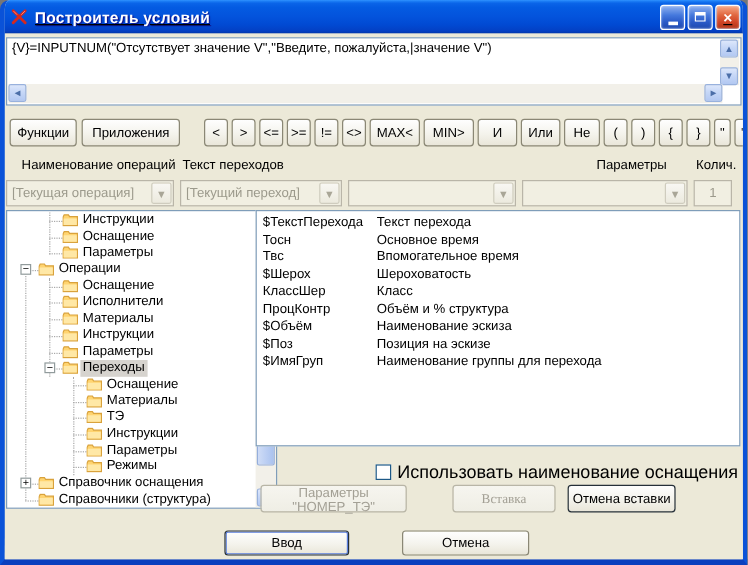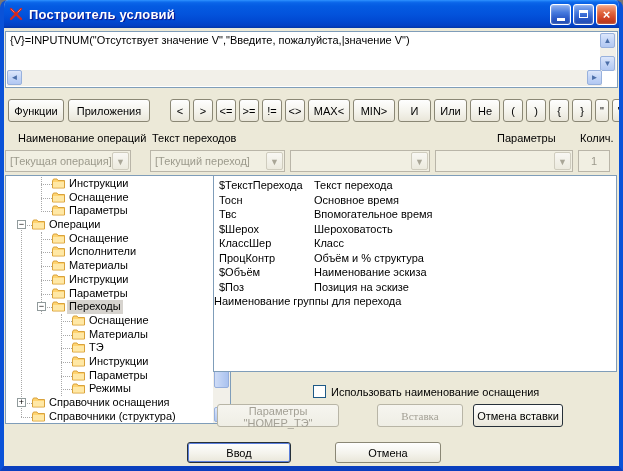--- a/index.html
+++ b/index.html
@@ -11,21 +11,21 @@
     background:#ECE9D8;
     border-left:4px solid #0A52D8; border-right:4px solid #0A52D8;
     border-bottom:5px solid #0A3FBE;
     border-radius:8px 8px 0 0;
     overflow:hidden;
   }
   .titlebar {
     position:absolute; left:-4px; top:0; width:623px; height:28px;
     background:linear-gradient(180deg,#3093ff 0%,#1777f2 5%,#0a64e8 10%,#045be2 22%,#0353dc 50%,#0149d2 75%,#0340c4 92%,#0236a8 100%);
     border-radius:7px 7px 0 0;
-    display:flex; align-items:center; padding:0 6px;
+    display:flex; align-items:center; padding:0 6px;text-decoration:underline;
   }
   .title-icon { width:17px; height:17px; margin:0 4px 0 2px; display:flex; align-items:center; }
   .title-text {
     color:#fff; font-weight:bold; font-size:13px; flex:1;
     text-shadow:1px 1px 1px #0f1089; letter-spacing:.2px;
     white-space:nowrap; overflow:hidden;
   }
   .winbtns { display:flex; gap:2px; }
   .wbtn {
     width:21px; height:21px; border-radius:3px; border:1px solid #fff;
@@ -115,21 +115,21 @@
     position:absolute; left:209px; top:147px; width:404px; height:197px;
     background:#fff; border:1px solid #7F9DB9; overflow:hidden; padding-top:3px;
   }
   .lrow { height:14.5px; font-size:11px; display:flex; }
   .lname { width:100px; padding-left:5px; white-space:nowrap; }
   .ldesc { white-space:nowrap; }
 
   
   .chkrow { position:absolute; left:309px; top:357px; display:flex; align-items:center; gap:5px; }
   .chk { width:13px; height:13px; background:#fff; border:1px solid #1d5987; }
-  .chklabel { font-size:11px; color:#000; white-space:nowrap; }
+  .chklabel { font-size:15px; color:#000; white-space:nowrap; }
 
   .footer-btn { top:376px; }
   .b-params { left:213px; width:122px; }
   .b-insert { left:373px; width:86px;font-family:Liberation Serif, serif; }
   .b-cancel-insert { left:469px; width:90px; }
   .b-ok { left:183px; width:104px; top:414px; height:21px; box-shadow:0 0 0 1px #5a7edc inset; }
   .b-cancel { left:331px; width:106px; top:414px; height:21px; }
 </style>
 </head>
 <body>
@@ -194,21 +194,21 @@
         <button class="btn op" style="width: 20px;">}</button>
         <button class="btn op" style="width: 14px;">"</button>
         <button class="btn op" style="width: 13px;">'</button>
       </div>
 
     <span class="flabel" style="left:14px;top:104px;">Наименование операций</span>
     <span class="flabel" style="left:148px;top:104px;">Текст переходов</span>
     <span class="flabel" style="left:493px;top:104px;">Параметры</span>
     <span class="flabel" style="left:576px;top:104px;">Колич.</span>
 
-    <div class="xpcombo" style="left:1px;width:126px;">
+    <div class="xpcombo" style="left:1px;width:140px;">
       <span>[Текущая операция]</span>
       <span class="arrow">▼</span>
     </div>
     <div class="xpcombo" style="left:146px;width:135px;">
       <span>[Текущий переход]</span>
       <span class="arrow">▼</span>
     </div>
     <div class="xpcombo" style="left:286px;width:140px;">
       <span></span>
       <span class="arrow">▼</span>
@@ -409,20 +409,21 @@
         </div>
         <div class="lrow">
           <span class="lname">$Объём</span>
           <span class="ldesc">Наименование эскиза</span>
         </div>
         <div class="lrow">
           <span class="lname">$Поз</span>
           <span class="ldesc">Позиция на эскизе</span>
         </div>
         <div class="lrow">
+          <span class="lname">$ИмяГруп</span>
           <span class="ldesc">Наименование группы для перехода</span>
         </div>
       </div>
 
     <div class="chkrow">
       <span class="chk"></span>
       <span class="chklabel">Использовать наименование оснащения</span>
     </div>
 
     <button class="btn disabled footer-btn b-params">Параметры "НОМЕР_ТЭ"</button>

